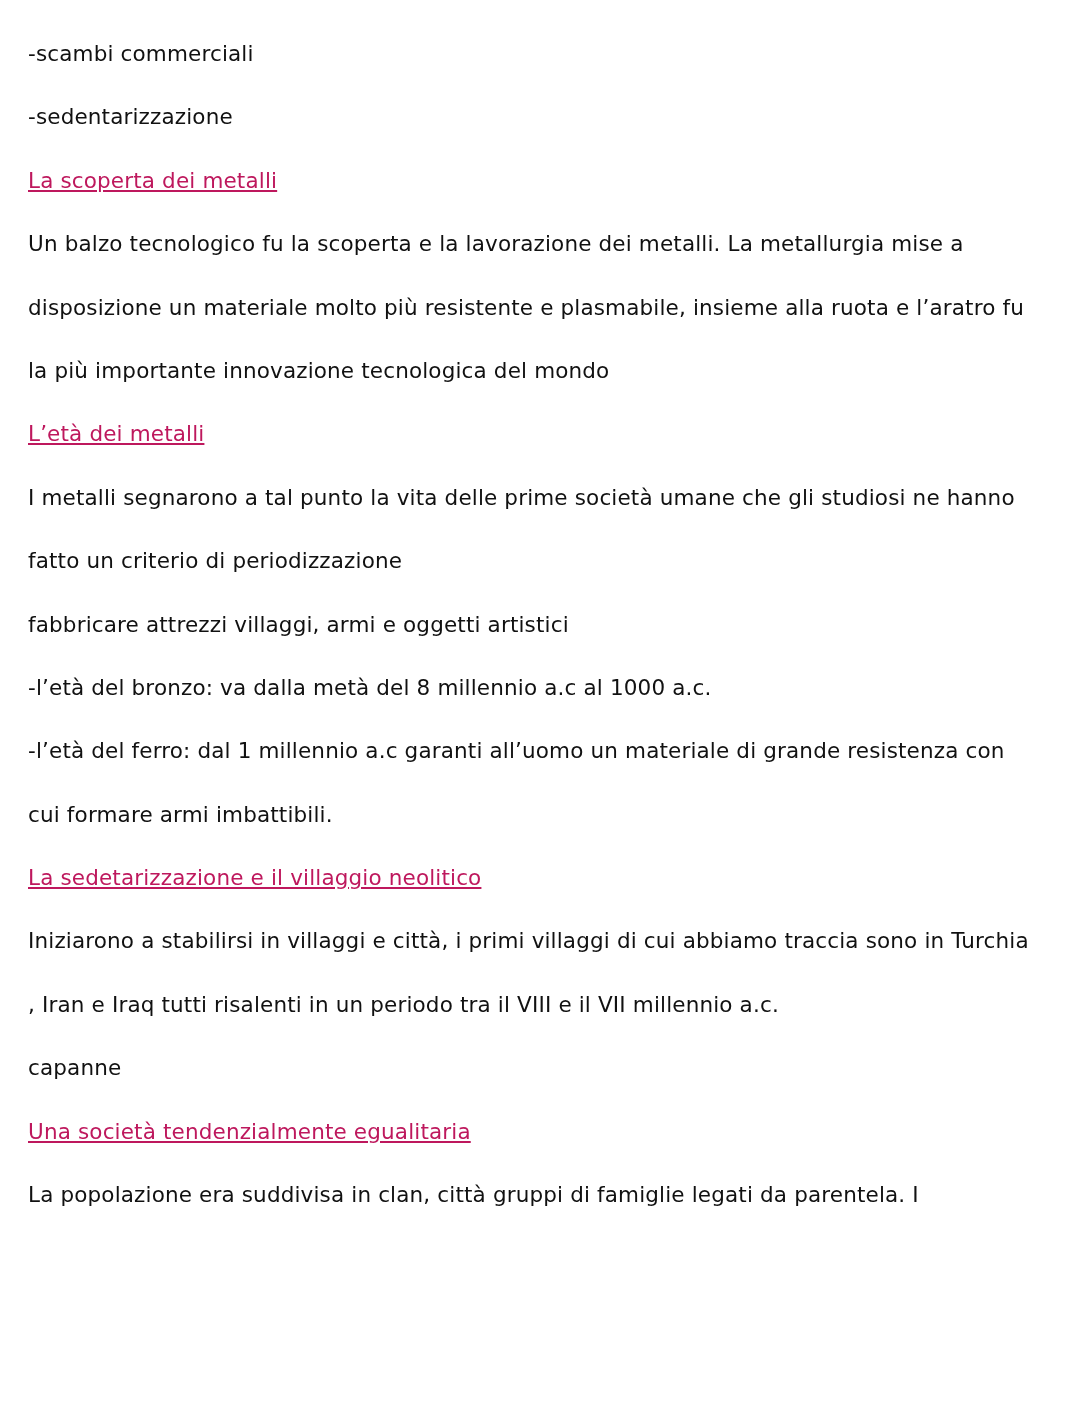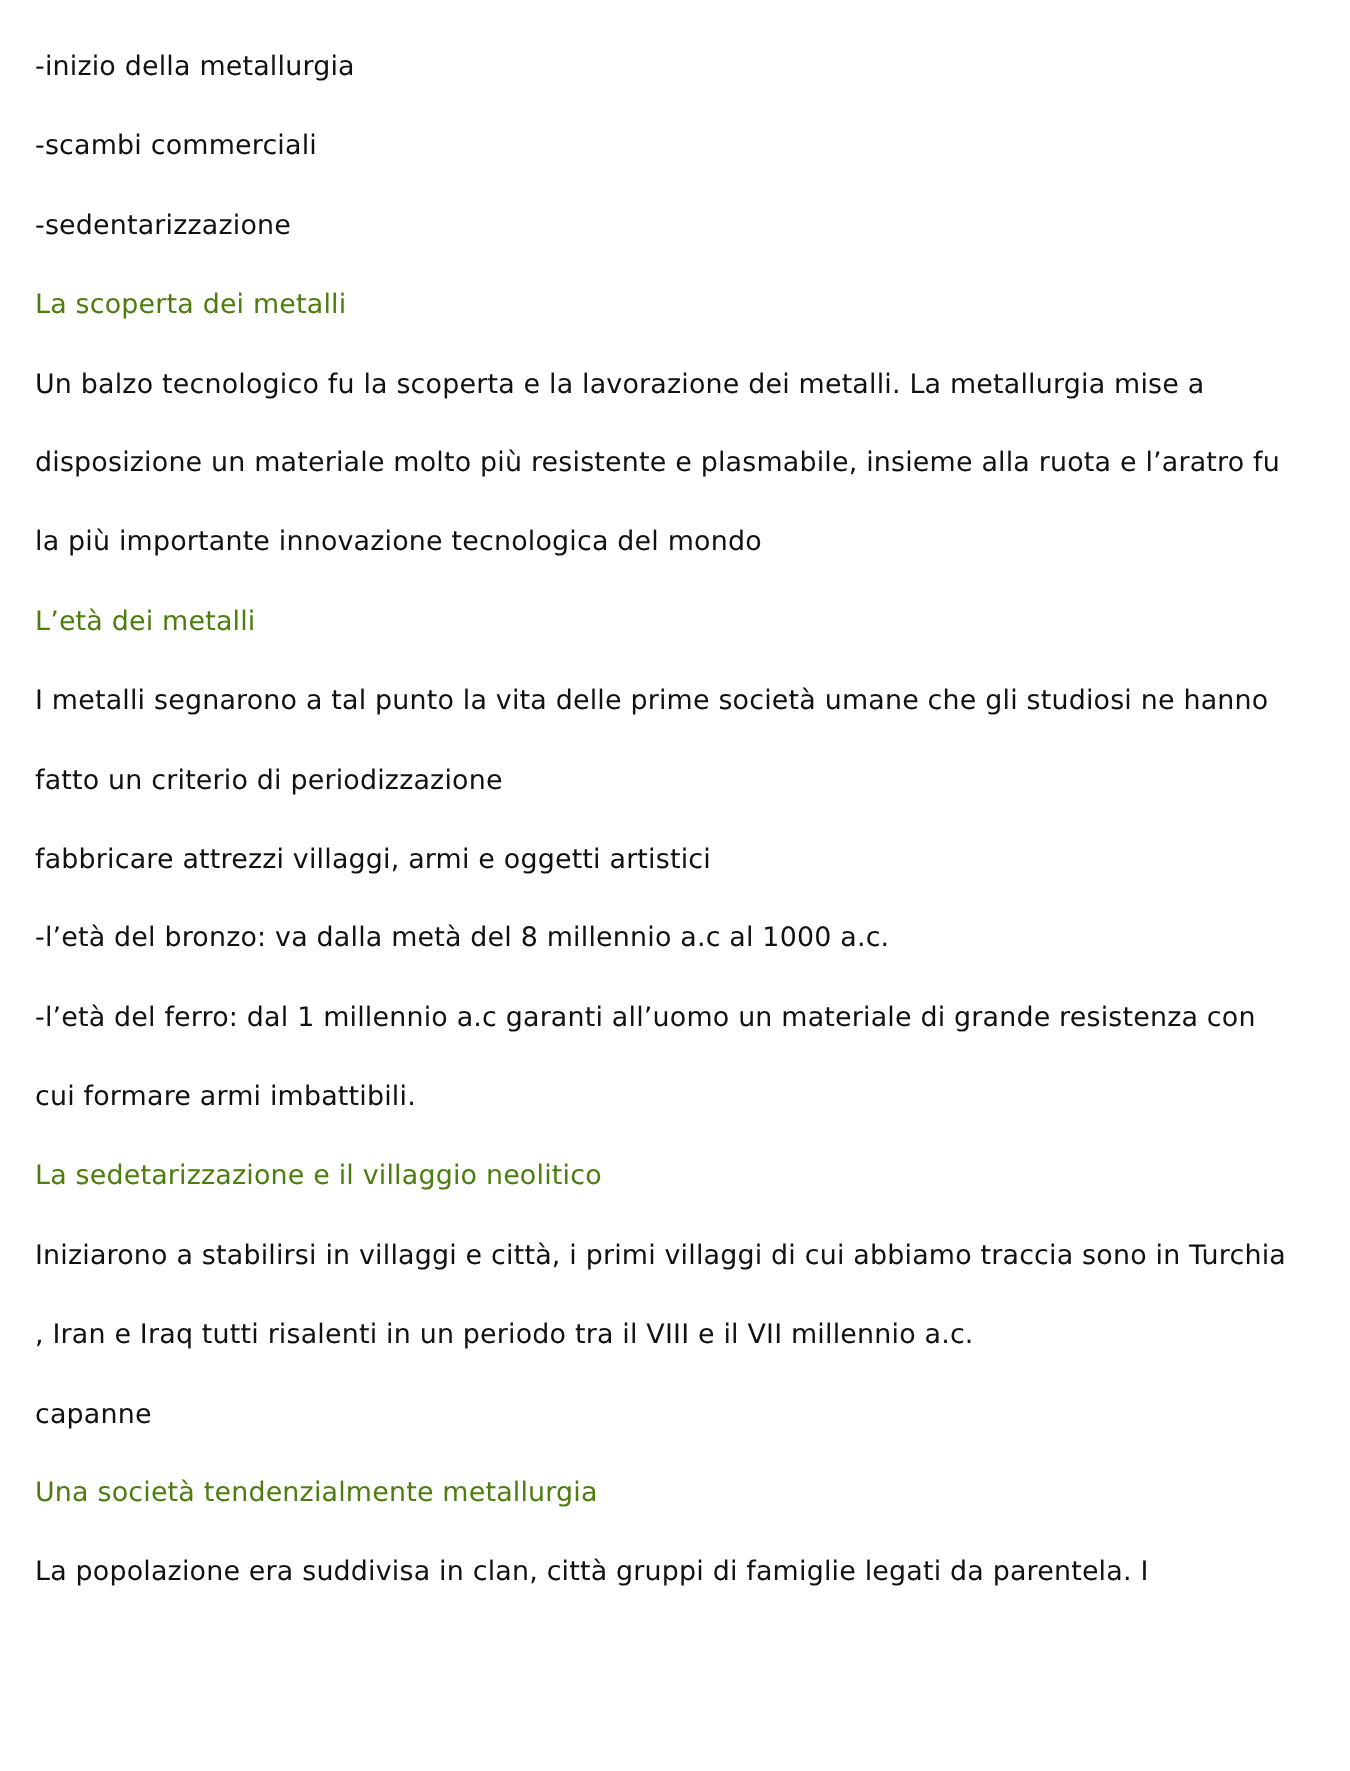--- a/index.html
+++ b/index.html
@@ -26,43 +26,43 @@
     font-size: 21.5px;
     white-space: nowrap;
     color: #111111;
     letter-spacing: 0.15px;
     margin-top: -31.7px;
     padding-top: 31.7px;
     box-sizing: content-box;
   }
   .line { margin-top: 0; padding-top: 0; }
   .line.heading {
-    color: #4d7c0f;
+    color: #be185d;
+    text-decoration: underline;
   }
   .line.body {
     color: #111111;
   }
 </style>
 </head>
 <body>
 
 <div class="page">
-  <div class="line body">-inizio della metallurgia</div>
   <div class="line body">-scambi commerciali</div>
   <div class="line body">-sedentarizzazione</div>
   <div class="line heading">La scoperta dei metalli</div>
   <div class="line body">Un balzo tecnologico fu la scoperta e la lavorazione dei metalli. La metallurgia mise a</div>
   <div class="line body">disposizione un materiale molto più resistente e plasmabile, insieme alla ruota e l’aratro fu</div>
   <div class="line body">la più importante innovazione tecnologica del mondo</div>
   <div class="line heading">L’età dei metalli</div>
   <div class="line body">I metalli segnarono a tal punto la vita delle prime società umane che gli studiosi ne hanno</div>
   <div class="line body">fatto un criterio di periodizzazione</div>
   <div class="line body">fabbricare attrezzi villaggi, armi e oggetti artistici</div>
   <div class="line body">-l’età del bronzo: va dalla metà del 8 millennio a.c al 1000 a.c.</div>
   <div class="line body">-l’età del ferro: dal 1 millennio a.c garanti all’uomo un materiale di grande resistenza con</div>
   <div class="line body">cui formare armi imbattibili.</div>
   <div class="line heading">La sedetarizzazione e il villaggio neolitico</div>
   <div class="line body">Iniziarono a stabilirsi in villaggi e città, i primi villaggi di cui abbiamo traccia sono in Turchia</div>
   <div class="line body">, Iran e Iraq tutti risalenti in un periodo tra il VIII e il VII millennio a.c.</div>
   <div class="line body">capanne</div>
-  <div class="line heading">Una società tendenzialmente metallurgia</div>
+  <div class="line heading">Una società tendenzialmente egualitaria</div>
   <div class="line body">La popolazione era suddivisa in clan, città gruppi di famiglie legati da parentela. I</div>
 </div>
 
 </body></html>

